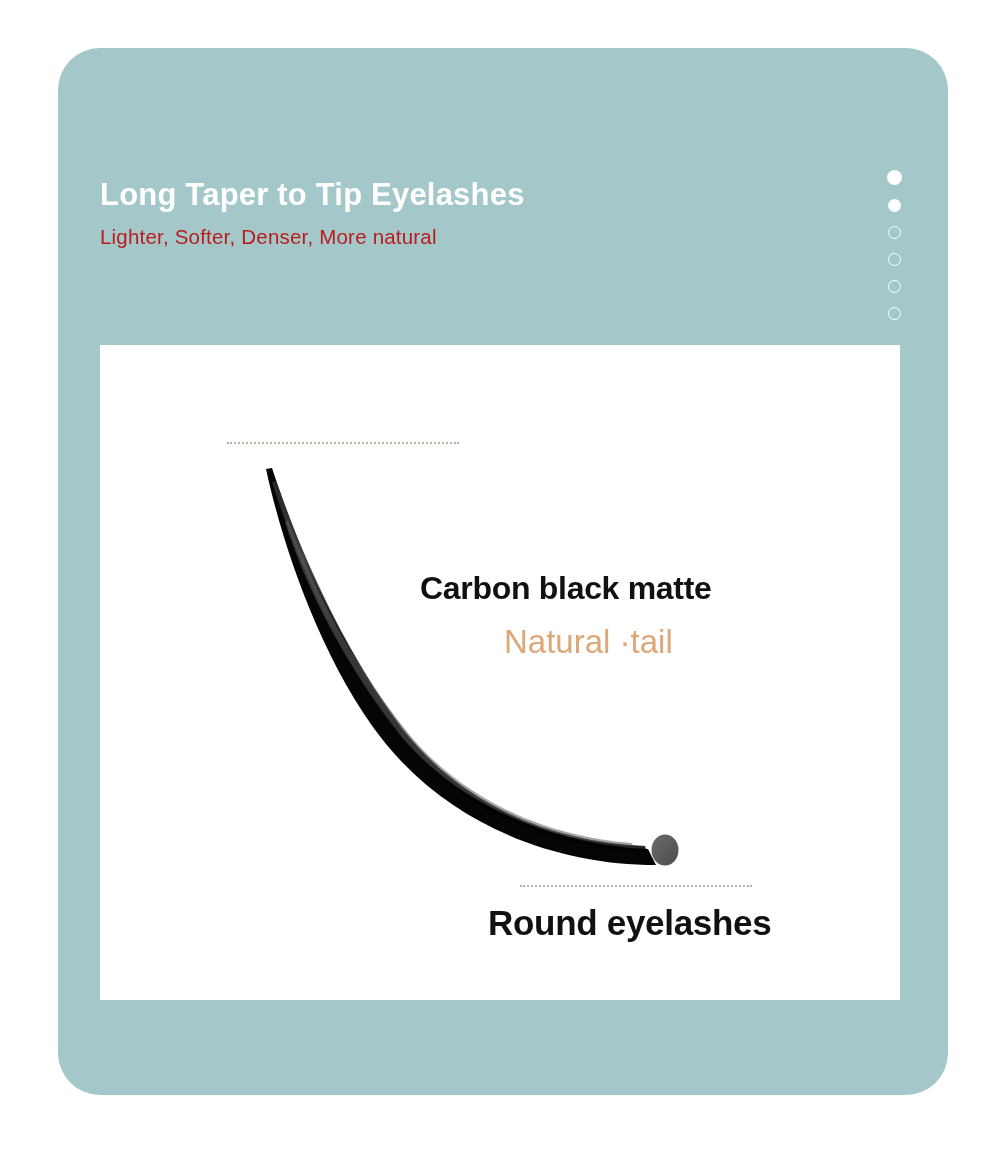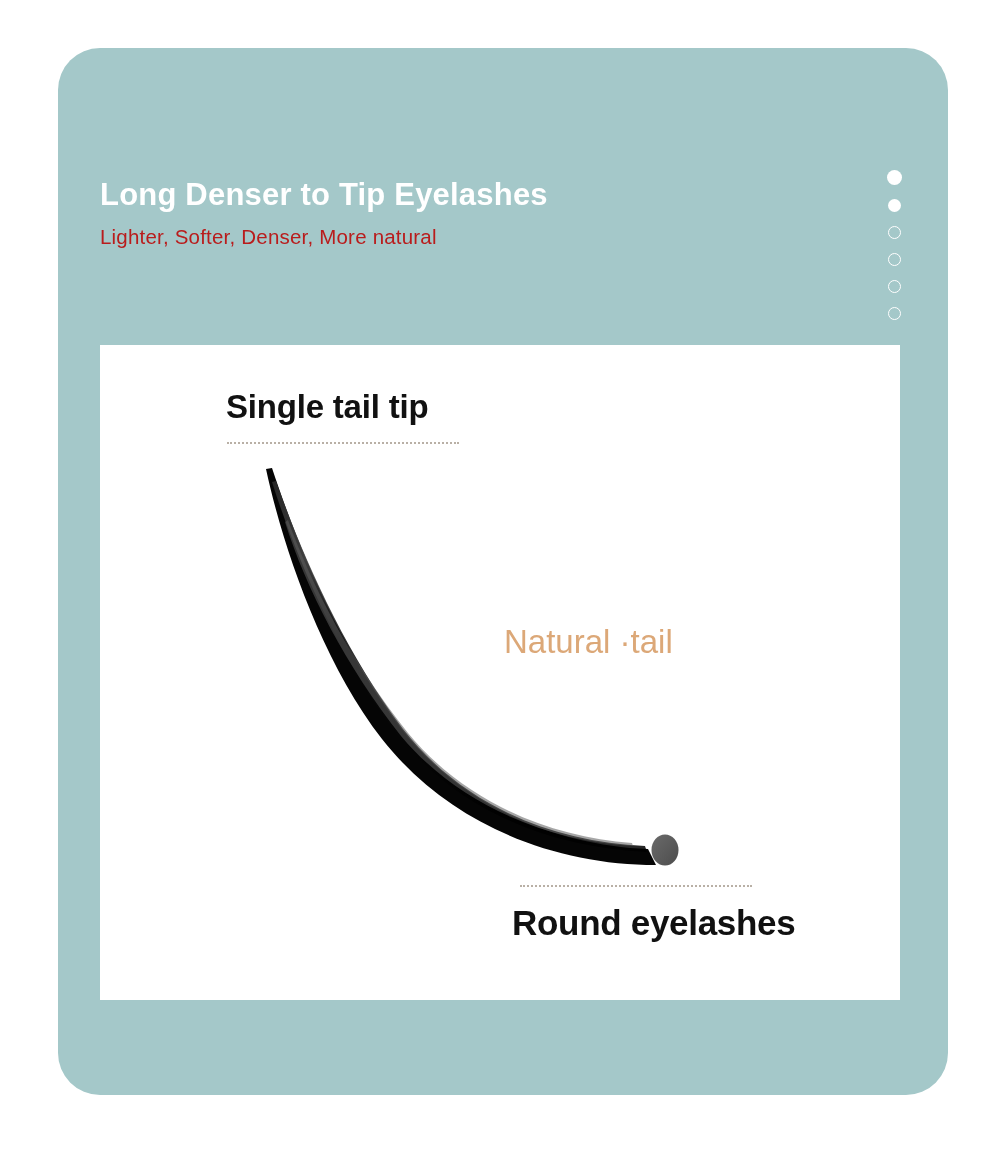--- a/index.html
+++ b/index.html
@@ -142,21 +142,20 @@
     top: 540px;
     width: 232px;
     height: 0;
     border-top: 2.5px dotted #b9b0a6;
   }
   #label-round-eyelashes {
     left: 388px;
     top: 560px;
     font-size: 35px;
     letter-spacing: -0.3px;
-    margin-left: 24px;
   }
 
   
   #lash-illustration {
     position: absolute;
     left: 0;
     top: 0;
     width: 800px;
     height: 655px;
     pointer-events: none;
@@ -164,21 +163,21 @@
 </style>
 </head>
 <body>
 
 <div id="product-card">
 
   <div></div>
 
 </div>
 
-<h1 id="card-title">Long Denser to Tip Eyelashes</h1>
+<h1 id="card-title">Long Taper to Tip Eyelashes</h1>
 
 <div id="card-subtitle">Lighter, Softer, Denser, More natural</div>
 
 <div id="pagination-dots">
   <span class="page-dot dot-active-lg"></span>
   <span class="page-dot dot-active"></span>
   <span class="page-dot dot-idle"></span>
   <span class="page-dot dot-idle"></span>
   <span class="page-dot dot-idle"></span>
   <span class="page-dot dot-idle"></span>
@@ -223,21 +222,21 @@
         C 212 242, 252 318, 308 388
         C 364 456, 448 492, 532 498
         L 533 501
         C 446 496, 358 459, 301 391
         C 246 321, 206 244, 185 177
         Z" fill="#5d5d5d" opacity="0.55"></path>
 
     <ellipse cx="565" cy="505" rx="13.5" ry="15.5" fill="url(#capGrad)"></ellipse>
   </svg>
 
-  <div id="label-single-tail-tip" class="panel-label">Single tail tip</div>
   <div id="dotline-top"></div>
 
+  <div id="label-carbon-black" class="panel-label">Carbon black matte</div>
   <div id="label-natural-soft">Natural ·tail</div>
 
   <div id="dotline-bottom"></div>
   <div id="label-round-eyelashes" class="panel-label">Round eyelashes</div>
 
 </div>
 
 </body></html>

